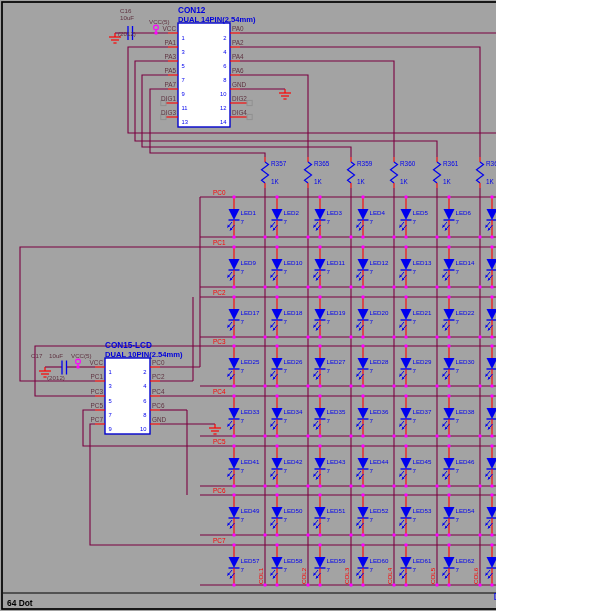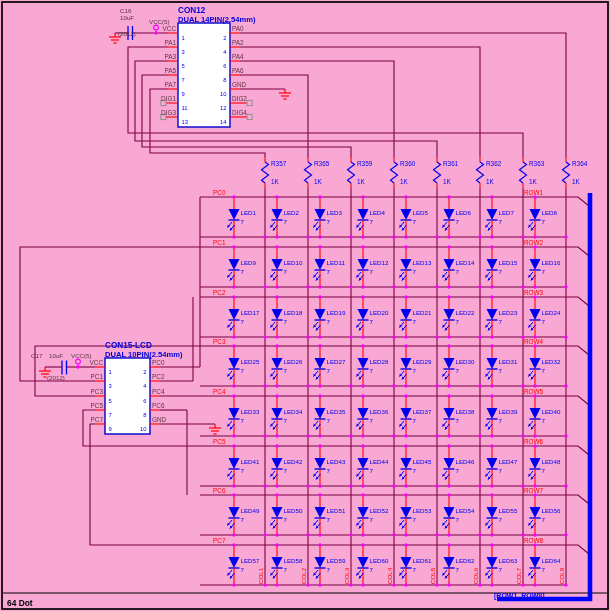--- a/index.html
+++ b/index.html
@@ -1,16 +1,16 @@
 <!DOCTYPE html>
 <html><head>
 <meta charset="utf-8">
 <style>
   html,body{margin:0;padding:0;background:#fff;}
-  #stage{position:relative;width:610px;height:611px;background:#f9a8d4;overflow:hidden;}
+  #stage{position:relative;width:496px;height:611px;background:#a3a3a3;overflow:hidden;}
   svg{display:block;}
   svg text{font-family:"Liberation Sans","DejaVu Sans",sans-serif;}
 </style>
 </head>
 <body>
 
 <div id="stage">
   <svg id="schematic" width="610" height="611" viewBox="0 0 610 611">
     <rect x="2" y="2" width="606" height="607" fill="none" stroke="#000" stroke-width="1.7"></rect>
     <line x1="3" y1="593" x2="607" y2="593" stroke="#000" stroke-width="1"></line>

